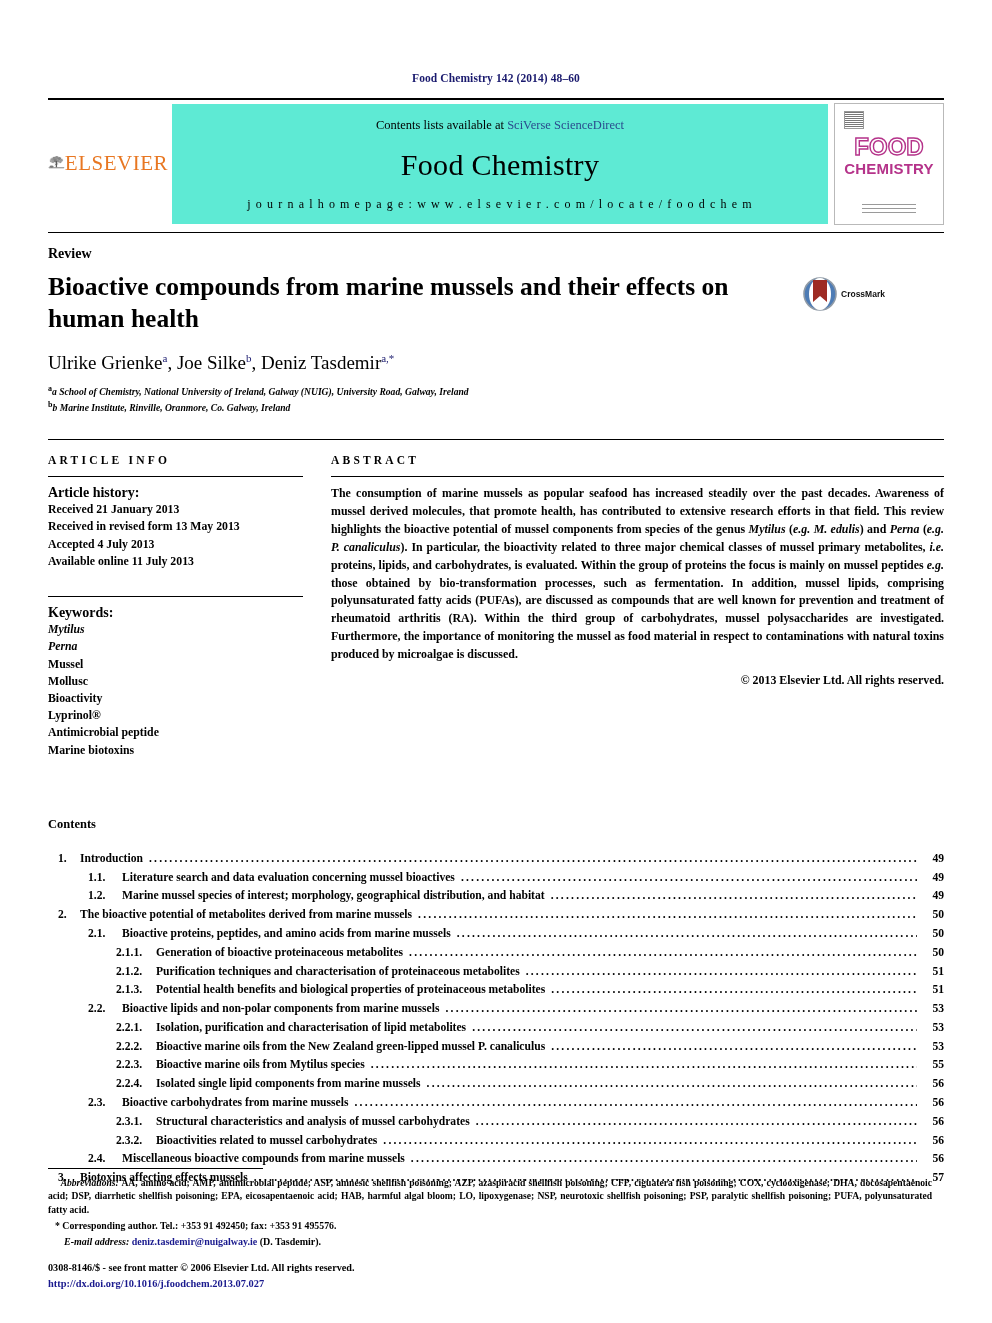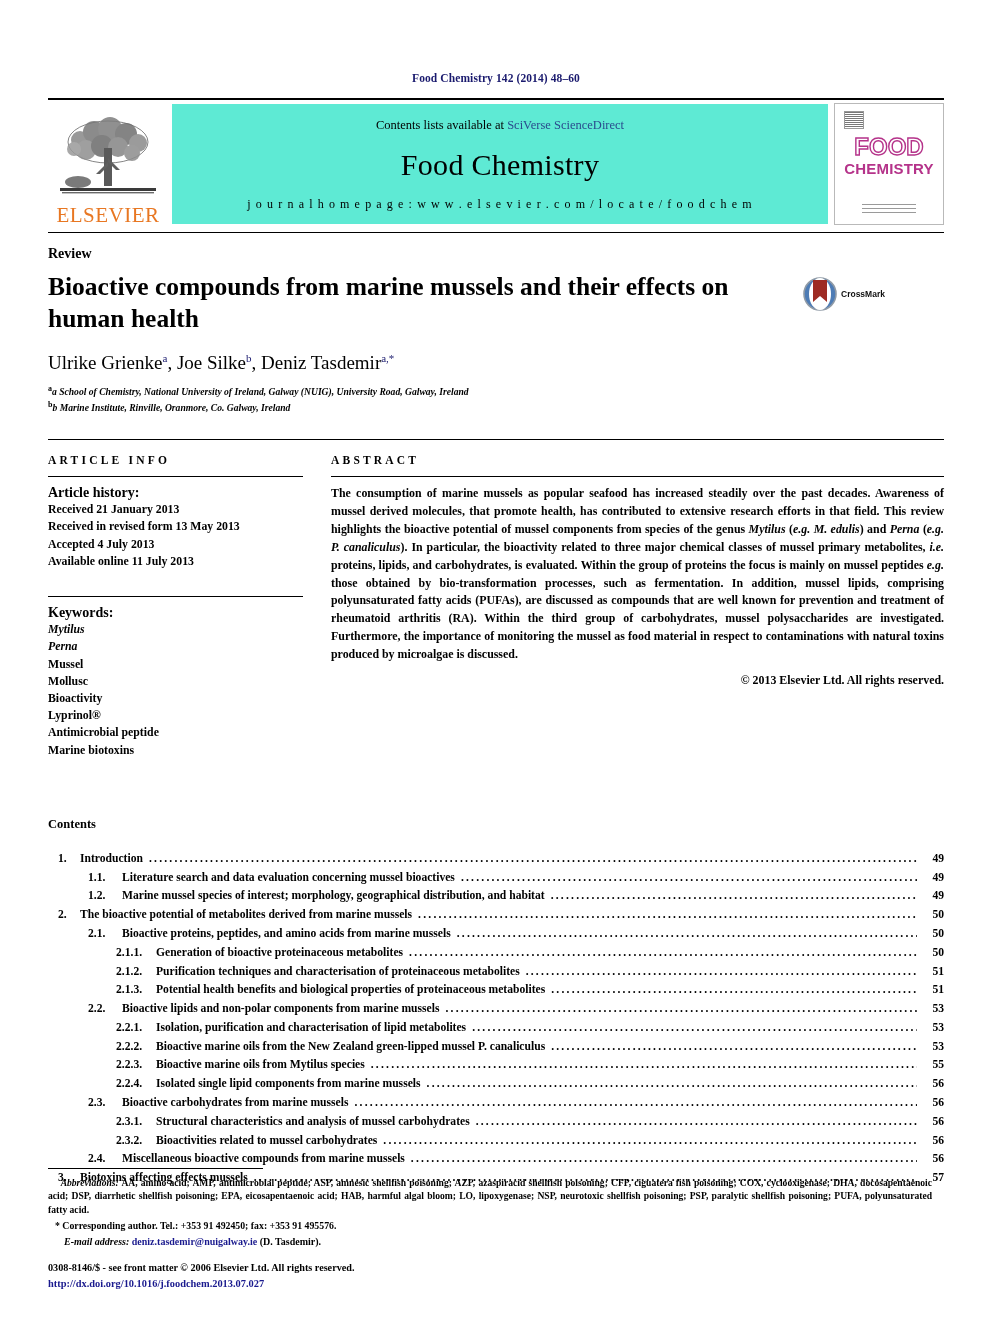--- a/index.html
+++ b/index.html
@@ -38,21 +38,20 @@
     margin-top: 14px;
     border-top: 2px solid #000;
     display: flex;
     align-items: stretch;
     height: 128px;
   }
   .elsevier-logo {
     width: 120px;
     flex: 0 0 120px;
     display: flex;
-    flex-direction: column;
     justify-content: flex-end;
     align-items: center;
     padding-bottom: 2px;
   }
   .tree-svg { display:block; }
   .elsevier-word {
     font-family: "Liberation Serif", serif;
     color: #E87722;
     font-size: 21px;
     letter-spacing: .5px;

